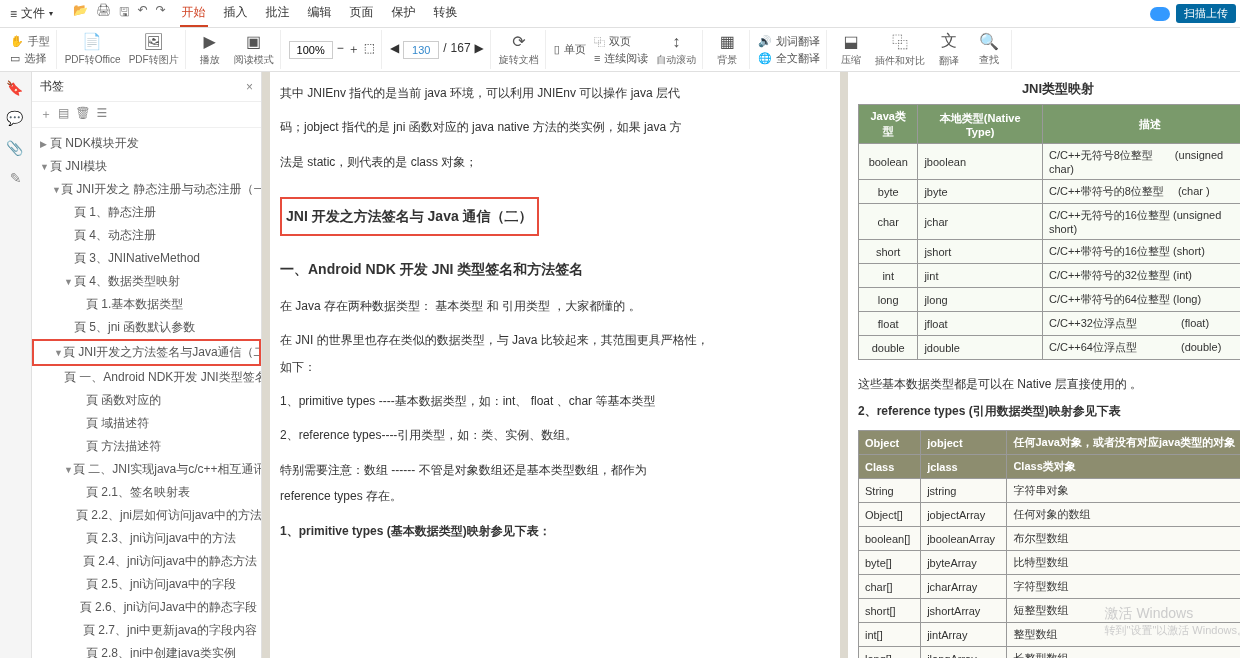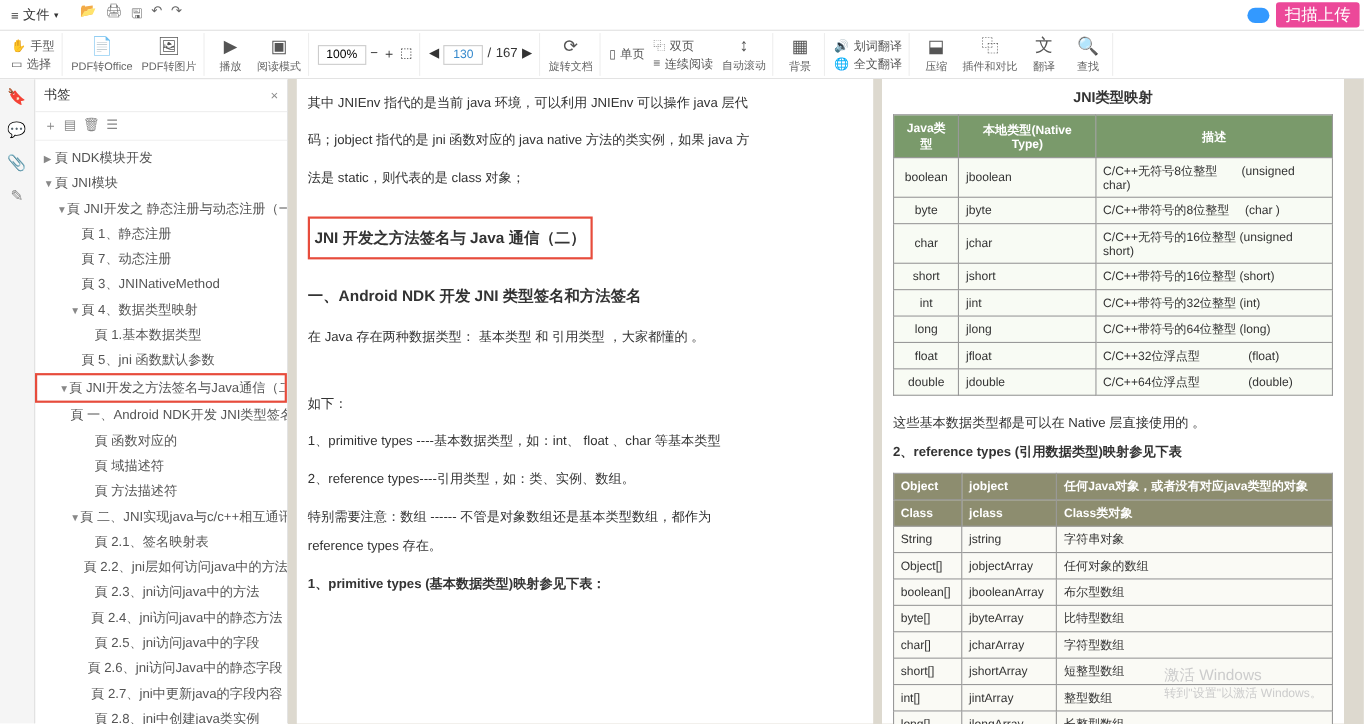--- a/index.html
+++ b/index.html
@@ -6,21 +6,21 @@
 body { font-family: "Microsoft YaHei", sans-serif; font-size: 12px; background: #fff; color: #333; overflow: hidden; }
 .app { display: flex; flex-direction: column; width: 1240px; height: 658px; }
 
 .menubar { display: flex; align-items: center; height: 28px; border-bottom: 1px solid #e0e0e0; padding: 0 4px; gap: 14px; }
 .menubar .file-btn { display: flex; align-items: center; gap: 4px; padding: 2px 6px; cursor: pointer; }
 .menubar .tabs { display: flex; gap: 14px; }
 .menubar .tab { cursor: pointer; padding: 4px 2px; }
 .menubar .tab.active { color: #d14424; border-bottom: 2px solid #d14424; }
 .menubar .quick-icons { display: flex; gap: 8px; color: #666; }
 .menubar .right { margin-left: auto; display: flex; gap: 6px; align-items: center; }
-.upload-badge { background: #ec4899; color: #fff; padding: 2px 8px; border-radius: 3px; font-size: 15px; }
+.upload-badge { background: #0369a1; color: #fff; padding: 2px 8px; border-radius: 3px; font-size: 11px; }
 
 .toolbar { display: flex; align-items: flex-start; height: 44px; border-bottom: 1px solid #e0e0e0; padding: 2px 4px; gap: 2px; }
 .tool-group { display: flex; flex-direction: row; gap: 8px; padding: 0 6px; border-right: 1px solid #eee; height: 100%; align-items: center; }
 .tool-btn { display: flex; flex-direction: column; align-items: center; font-size: 10px; color: #666; cursor: pointer; gap: 2px; min-width: 32px; }
 .tool-btn .icon { font-size: 16px; color: #555; }
 .tool-mini { display: flex; align-items: center; gap: 4px; font-size: 11px; color: #555; cursor: pointer; }
 .zoom-box { display: flex; align-items: flex-start; gap: 4px; }
 .zoom-input { width: 44px; height: 18px; border: 1px solid #ccc; text-align: center; font-size: 11px; }
 .page-input { width: 36px; height: 18px; border: 1px solid #ccc; text-align: center; font-size: 11px; color: #3388cc; }
 
@@ -34,21 +34,21 @@
 .bm-tree { flex: 1; overflow-y: auto; padding: 4px 0; font-size: 12px; color: #555; }
 .bm-item { display: flex; align-items: center; padding: 3px 4px; cursor: pointer; white-space: nowrap; overflow: hidden; text-overflow: ellipsis; }
 .bm-toggle { width: 10px; display: inline-block; color: #888; font-size: 9px; }
 .bm-highlight { border: 2px solid #e74c3c; }
 .indent-0 { padding-left: 8px; }
 .indent-1 { padding-left: 20px; }
 .indent-2 { padding-left: 32px; }
 .indent-3 { padding-left: 44px; }
 
 .viewer { flex: 1; background: #ddd9cf; overflow: auto; display: flex; gap: 8px; padding: 0 8px; }
-.page { background: #fff; width: 524px; flex-shrink: 0; padding: 8px 10px; position: relative; }
+.page { background: #fff; width: 570px; flex-shrink: 0; padding: 8px 10px; position: relative; }
 .doc-text { font-size: 12px; line-height: 2.2; color: #333; }
 .doc-text p { margin-bottom: 8px; }
 .section-title-box { border: 2px solid #e74c3c; padding: 2px 4px; margin: 14px 0 8px 0; display: inline-block; }
 .section-title { font-weight: bold; font-size: 14px; }
 .sub-title { font-weight: bold; font-size: 14px; margin: 10px 0; }
 
 table { border-collapse: collapse; font-size: 11px; width: 100%; margin-bottom: 10px; }
 th, td { border: 1px solid #999; padding: 4px 6px; text-align: left; }
 .jni-table th { background: #7a9a6b; color: #fff; text-align: center; }
 .jni-table td { background: #f8fbf4; }
@@ -72,20 +72,29 @@
       <span>文件</span>
       <span class="caret">▾</span>
     </div>
     <div class="quick-icons">
       <span>📂</span>
       <span>🖨</span>
       <span>🖫</span>
       <span>↶</span>
       <span>↷</span>
     </div>
+    <div class="tabs">
+      <span class="tab active">开始</span>
+      <span class="tab">插入</span>
+      <span class="tab">批注</span>
+      <span class="tab">编辑</span>
+      <span class="tab">页面</span>
+      <span class="tab">保护</span>
+      <span class="tab">转换</span>
+    </div>
     <div class="right">
       <span class="cloud-icon"></span>
       <span class="upload-badge">扫描上传</span>
     </div>
   </div>
 
   <div class="toolbar">
     <div class="tool-group">
       <div style="display:flex;flex-direction:column;gap:2px">
         <div class="tool-mini">
@@ -230,21 +239,21 @@
           <div class="bm-item indent-1">
             <span class="bm-toggle">▼</span> 
             <span>頁 JNI开发之 静态注册与动态注册（一）</span>
           </div>
           <div class="bm-item indent-2">
             <span class="bm-toggle"></span> 
             <span>頁 1、静态注册</span>
           </div>
           <div class="bm-item indent-2">
             <span class="bm-toggle"></span> 
-            <span>頁 7、动态注册</span>
+            <span>頁 4、动态注册</span>
           </div>
           <div class="bm-item indent-2">
             <span class="bm-toggle"></span> 
             <span>頁 3、JNINativeMethod</span>
           </div>
           <div class="bm-item indent-2">
             <span class="bm-toggle">▼</span> 
             <span>頁 4、数据类型映射</span>
           </div>
           <div class="bm-item indent-3">
@@ -319,21 +328,21 @@
       <div class="page">
         <div class="doc-text">
           <p><span>其中 JNIEnv 指代的是当前 java 环境，可以利用 JNIEnv 可以操作 java 层代</span></p>
           <p><span>码；jobject 指代的是 jni 函数对应的 java native 方法的类实例，如果 java 方</span></p>
           <p><span>法是 static，则代表的是 class 对象；</span></p>
           <div class="section-title-box">
             <span class="section-title">JNI 开发之方法签名与 Java 通信（二）</span>
           </div>
           <p class="sub-title">一、Android NDK 开发  JNI 类型签名和方法签名</p>
           <p>在 Java 存在两种数据类型：  基本类型  和  引用类型 ，大家都懂的 。</p>
-          <p><br><span>如下：</span></p>
+          <p><span>在 JNI 的世界里也存在类似的数据类型，与 Java 比较起来，其范围更具严格性，</span><br><span>如下：</span></p>
           <p>1、primitive types ----基本数据类型，如：int、  float 、char 等基本类型</p>
           <p>2、reference types----引用类型，如：类、实例、数组。</p>
           <p><span>特别需要注意：数组 ------  不管是对象数组还是基本类型数组，都作为</span><br><span>reference types 存在。</span></p>
           <p style="font-weight:bold">1、primitive types (基本数据类型)映射参见下表：</p>
         </div>
       </div>
 
       <div class="page" style="width:420px">
         <div class="jni-title">JNI类型映射</div>
         <table class="jni-table" id="jni-table">

